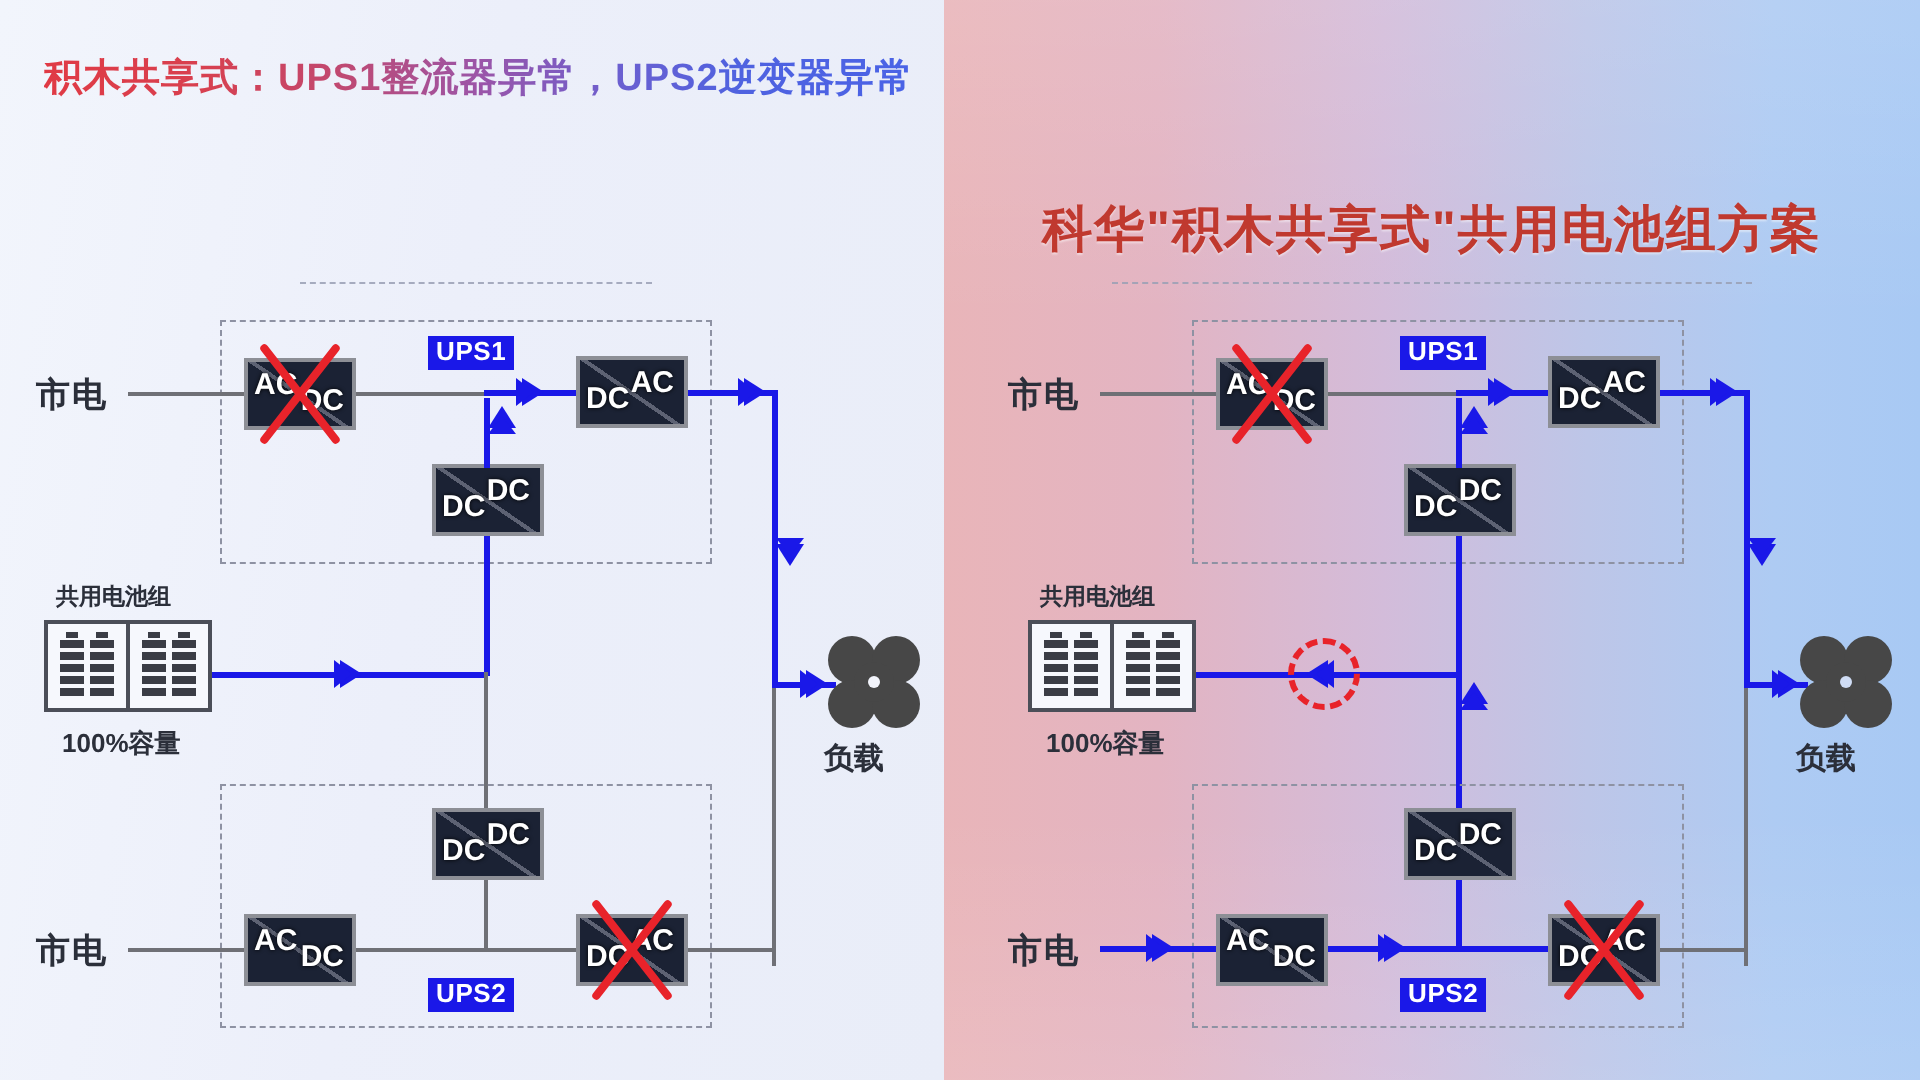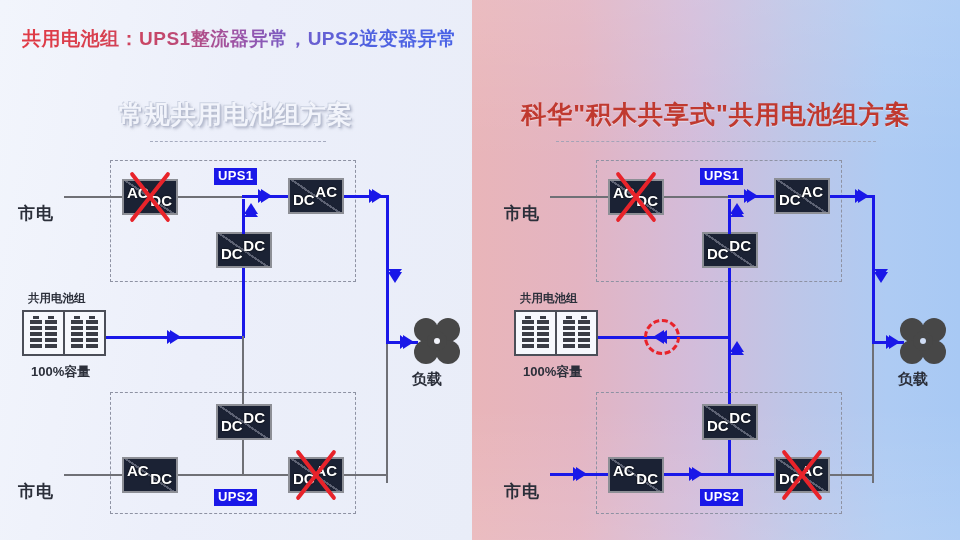--- a/index.html
+++ b/index.html
@@ -70,21 +70,21 @@
   .xmark:before,.xmark:after{content:"";position:absolute;left:50%;top:0;
     width:4px;height:100%;background:#e8232a;border-radius:2px;}
   .xmark:before{transform:translateX(-50%) rotate(38deg);}
   .xmark:after{transform:translateX(-50%) rotate(-38deg);}
 
   .ups-box{position:absolute;border:1px dashed #8e92a3;box-sizing:border-box;}
   .ups-tag{position:absolute;background:#1a18e8;color:#fff;font-size:13px;
     font-weight:bold;padding:1px 4px 2px;line-height:1.1;letter-spacing:.3px;}
 
   .mains{position:absolute;font-size:17px;font-weight:bold;color:#2b2f3a;
-    letter-spacing:1px;white-space:nowrap;margin-top:16px;}
+    letter-spacing:1px;white-space:nowrap;}
   .batt-title{position:absolute;font-size:11.5px;font-weight:bold;color:#2b2f3a;white-space:nowrap;}
   .batt-cap{position:absolute;font-size:13px;font-weight:bold;color:#2b2f3a;white-space:nowrap;}
   .batt-box{position:absolute;width:84px;height:46px;border:2px solid #4b4e58;
     background:#f6f8fd;display:flex;box-sizing:border-box;}
   .batt-half{flex:1;display:flex;align-items:center;justify-content:center;gap:3px;
     box-sizing:border-box;}
   .batt-half+.batt-half{border-left:2px solid #4b4e58;}
   .cell{width:12px;height:28px;position:relative;}
   .cell:before{content:"";position:absolute;left:3px;top:-3px;width:6px;height:3px;background:#3a3d46;}
   .cell i{position:absolute;left:0;width:100%;height:4px;background:#3a3d46;display:block;}
@@ -103,23 +103,22 @@
 </style>
 </head>
 <body>
 
 <div id="stage">
 
   <div class="bg-left"></div>
   <div class="bg-right"></div>
   <div class="bg-right-fade"></div>
 
-  <div class="headline">共用电池组：UPS1整流器异常，UPS2逆变器异常</div>
-
-  <div class="panel-title left">常规共用电池组方案</div>
+  <div class="headline">积木共享式：UPS1整流器异常，UPS2逆变器异常</div>
+
   <div class="panel-title right">科华"积木共享式"共用电池组方案</div>
 
   <div class="title-rule" style="left:150px;top:141px;width:176px;"></div>
   <div class="title-rule" style="left:556px;top:141px;width:320px;"></div>
 
   <div class="ups-box" style="left:110px;top:160px;width:246px;height:122px;"></div>
   <div class="ups-tag" style="left:214px;top:168px;">UPS1</div>
 
   <div class="mains" style="left:18px;top:186px;">市电</div>
   <div class="seg h" style="left:64px;top:196px;width:60px;"></div>

